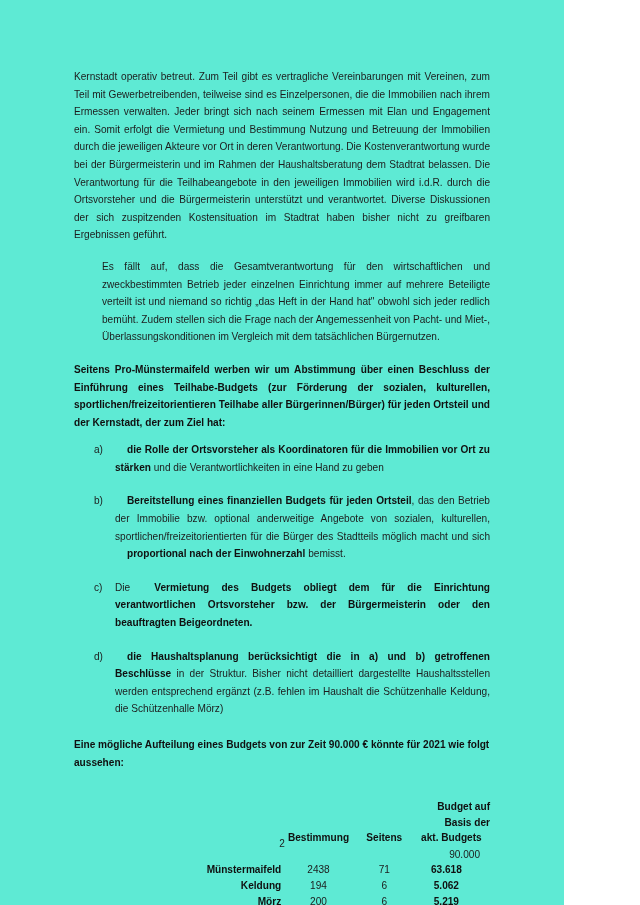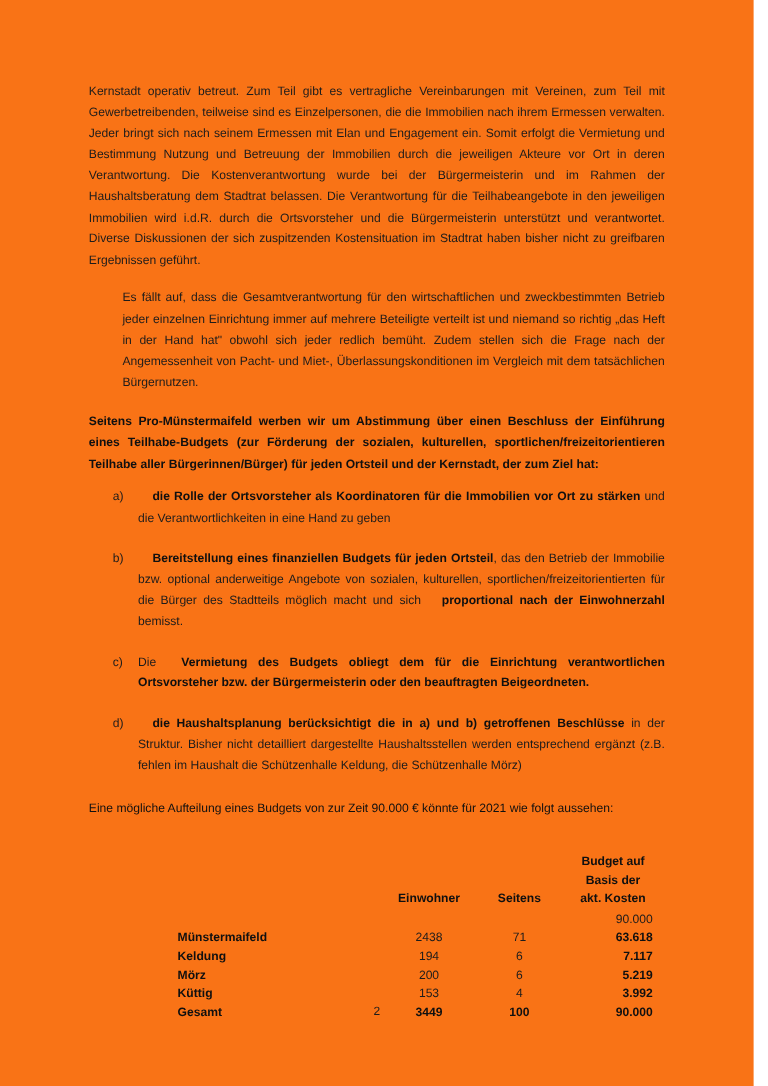--- a/index.html
+++ b/index.html
@@ -9,23 +9,23 @@
   body {
     width: 640px;
     height: 905px;
     background: #ffffff;
     font-family: "Liberation Sans", sans-serif;
     color: #1a1a1a;
     overflow: hidden;
   }
   .page {
     position: relative;
-    width: 628px;
+    width: 564px;
     height: 905px;
-    background: #f97316;
+    background: #5eead4;
     box-sizing: border-box;
     padding: 68px 74px 0 74px;
   }
   .body-text {
     font-size: 10.1px;
     line-height: 17.6px;
     text-align: justify;
     margin: 0 0 14px 0;
     color: #1c1c1c;
     hyphens: none;
@@ -66,54 +66,54 @@
     font-size: 10.1px;
     line-height: 17.6px;
     color: #1c1c1c;
     font-weight: normal;
   }
 
   
   .budget-intro {
     font-size: 10.1px;
     line-height: 17.6px;
-    font-weight: normal;
+    font-weight: bold;
     color: #101010;
     margin: 18px 0 0 0;
     text-align: left;
   }
 
   
   .budget-table {
     margin-top: 28px;
     border-collapse: collapse;
     font-size: 10.1px;
     line-height: 15.2px;
     width: 100%;
   }
   .budget-table th,
   .budget-table td {
     padding: 0;
     border: none;
     vertical-align: bottom;
     white-space: nowrap;
   }
-  .col-name   { width: 192px; text-align: left; padding-left: 74px !important; }
+  .col-name   { width: 192px; text-align: right; padding-left: 74px !important; }
   .col-einw   { width: 88px;  text-align: center; }
   .col-proz   { width: 78px;  text-align: center; }
-  .col-budget { width: 84px;  text-align: right; padding-right: 10px !important; }
+  .col-budget { width: 84px;  text-align: center; padding-right: 10px !important; }
 
   .budget-table thead th {
     font-weight: bold;
     color: #101010;
     padding-bottom: 1px !important;
   }
   .hdr-stack {
     display: block;
-    text-align: center;
+    text-align: right;
     font-weight: bold;
     color: #101010;
     line-height: 15.6px;
   }
   .hdr-spacer-row td { height: 15.6px; }
   .subhead-amount {
     font-weight: normal;
     color: #1c1c1c;
     text-align: right;
     padding-right: 10px !important;
@@ -184,23 +184,23 @@
       <tr class="hdr-spacer-row">
         <td class="col-name"></td>
         <td class="col-einw"></td>
         <td class="col-proz"></td>
         <td class="col-budget" style="text-align:center; padding-right:0 !important;">
           <span class="hdr-stack">Basis der</span>
         </td>
       </tr>
       <tr>
         <th class="col-name"></th>
-        <th class="col-einw">Einwohner</th>
+        <th class="col-einw">Bestimmung</th>
         <th class="col-proz">Seitens</th>
-        <th class="col-budget" style="text-align:center; padding-right:0 !important;">akt. Kosten</th>
+        <th class="col-budget" style="text-align:center; padding-right:0 !important;">akt. Budgets</th>
       </tr>
       <tr>
         <td class="col-name"></td>
         <td class="col-einw"></td>
         <td class="col-proz"></td>
         <td class="col-budget subhead-amount">90.000</td>
       </tr>
     </thead>
     <tbody>
 
@@ -208,21 +208,21 @@
         <td class="col-name row-label">Münstermaifeld</td>
         <td class="col-einw num-plain">2438</td>
         <td class="col-proz num-plain">71</td>
         <td class="col-budget num-bold">63.618</td>
       </tr>
 
       <tr>
         <td class="col-name row-label">Keldung</td>
         <td class="col-einw num-plain">194</td>
         <td class="col-proz num-plain">6</td>
-        <td class="col-budget num-bold">7.117</td>
+        <td class="col-budget num-bold">5.062</td>
       </tr>
 
       <tr>
         <td class="col-name row-label">Mörz</td>
         <td class="col-einw num-plain">200</td>
         <td class="col-proz num-plain">6</td>
         <td class="col-budget num-bold">5.219</td>
       </tr>
 
 

